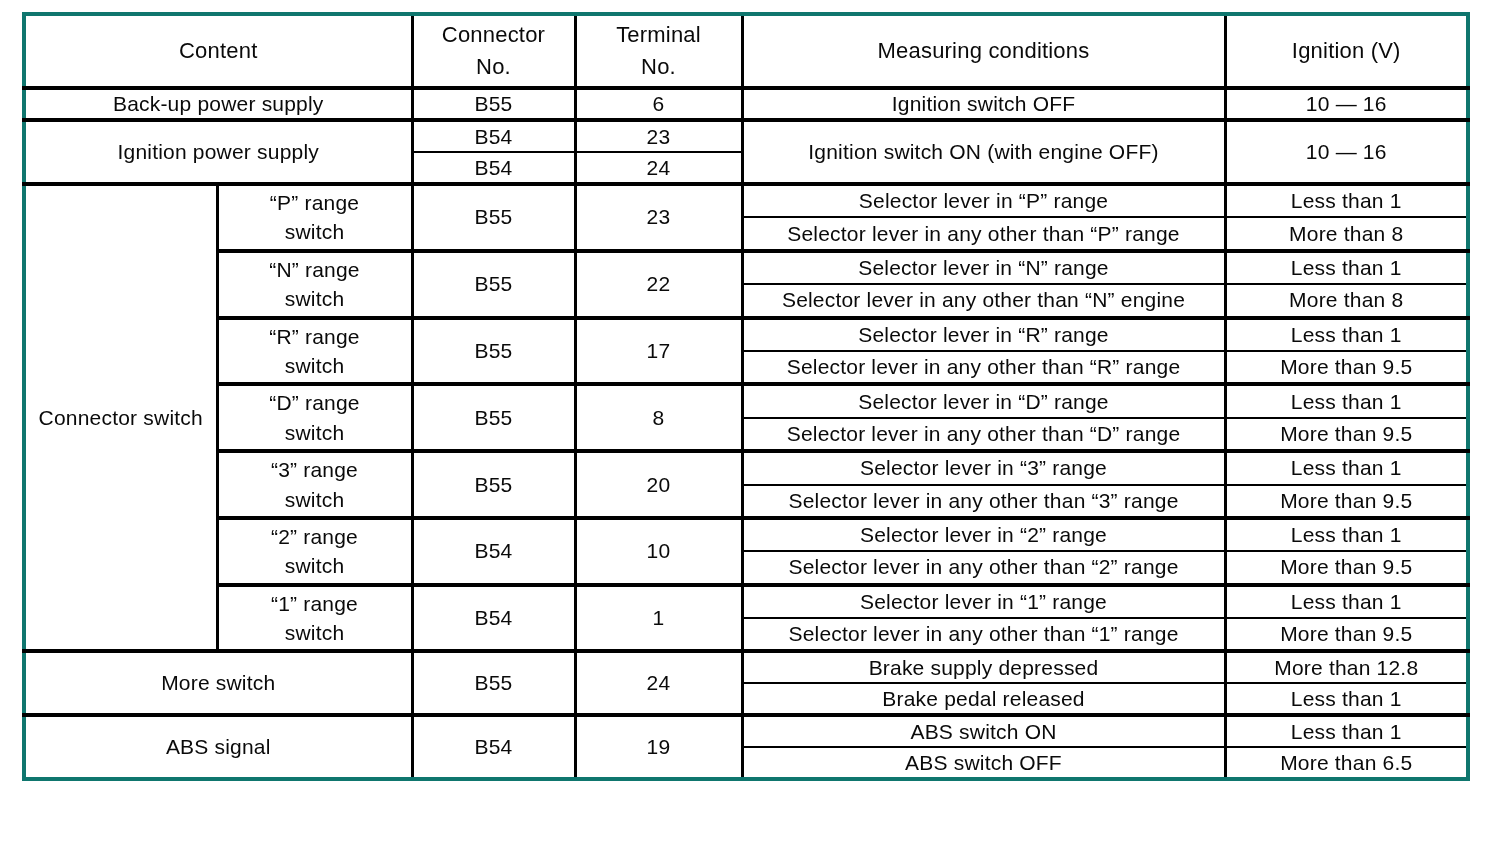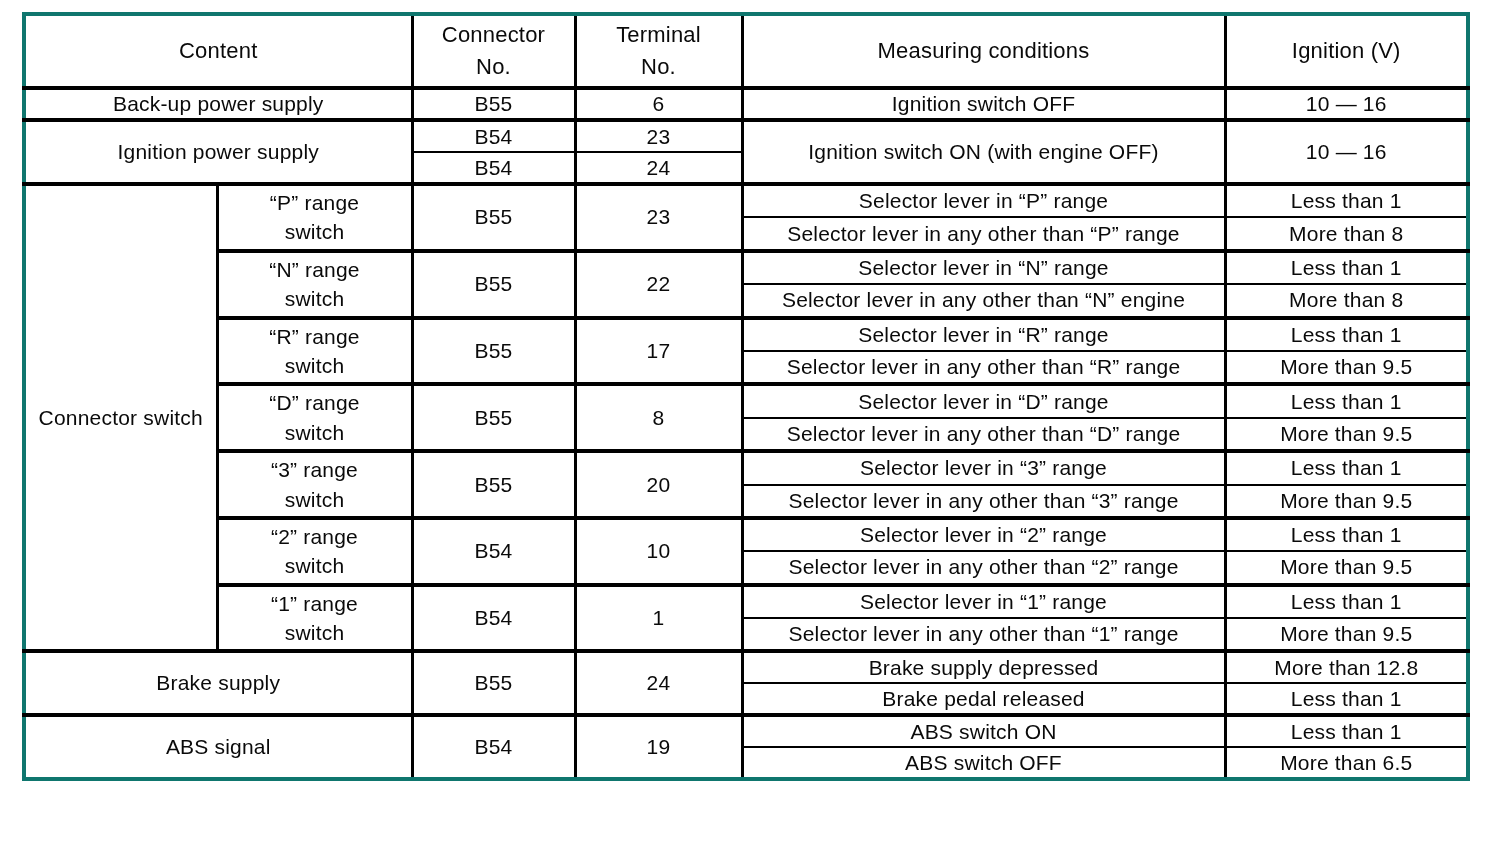--- a/index.html
+++ b/index.html
@@ -180,21 +180,21 @@
       <td rowspan="2" class="num-cell">1</td>
       <td class="cond-cell">Selector lever in “1” range</td>
       <td class="volt-cell">Less than 1</td>
     </tr>
     <tr class="sub">
       <td class="cond-cell">Selector lever in any other than “1” range</td>
       <td class="volt-cell">More than 9.5</td>
     </tr>
 
     <tr class="sub group-top">
-      <td colspan="2" rowspan="2" class="content-label">Brake supply</td>
+      <td colspan="2" rowspan="2" class="content-label">More switch</td>
       <td rowspan="2" class="num-cell">B55</td>
       <td rowspan="2" class="num-cell">24</td>
       <td class="cond-cell">Brake supply depressed</td>
       <td class="volt-cell">More than 12.8</td>
     </tr>
     <tr class="sub">
       <td class="cond-cell">Brake pedal released</td>
       <td class="volt-cell">Less than 1</td>
     </tr>
 

